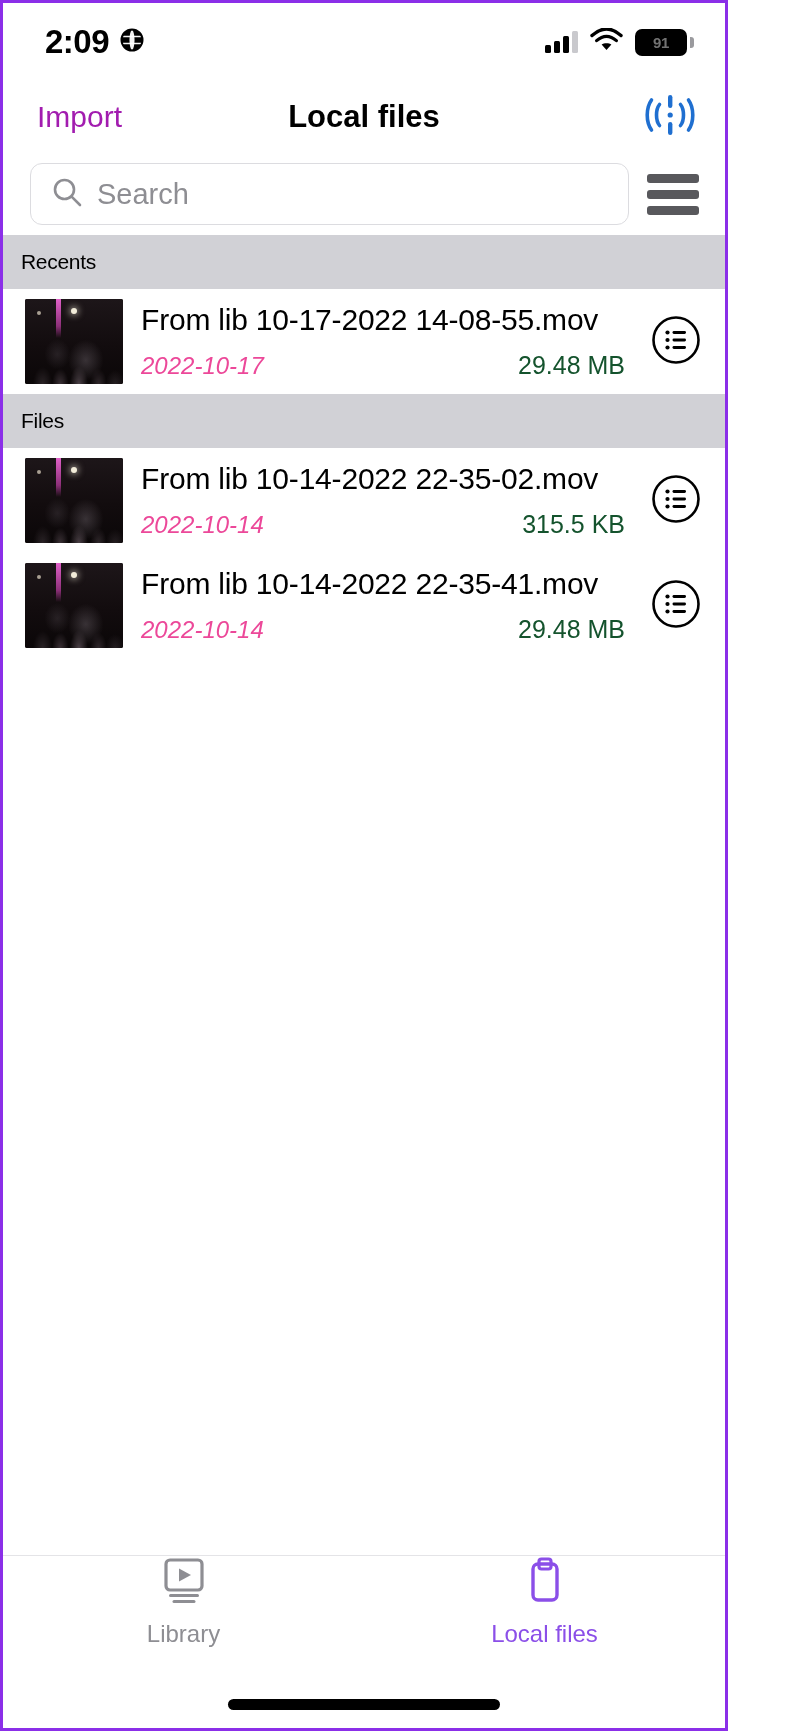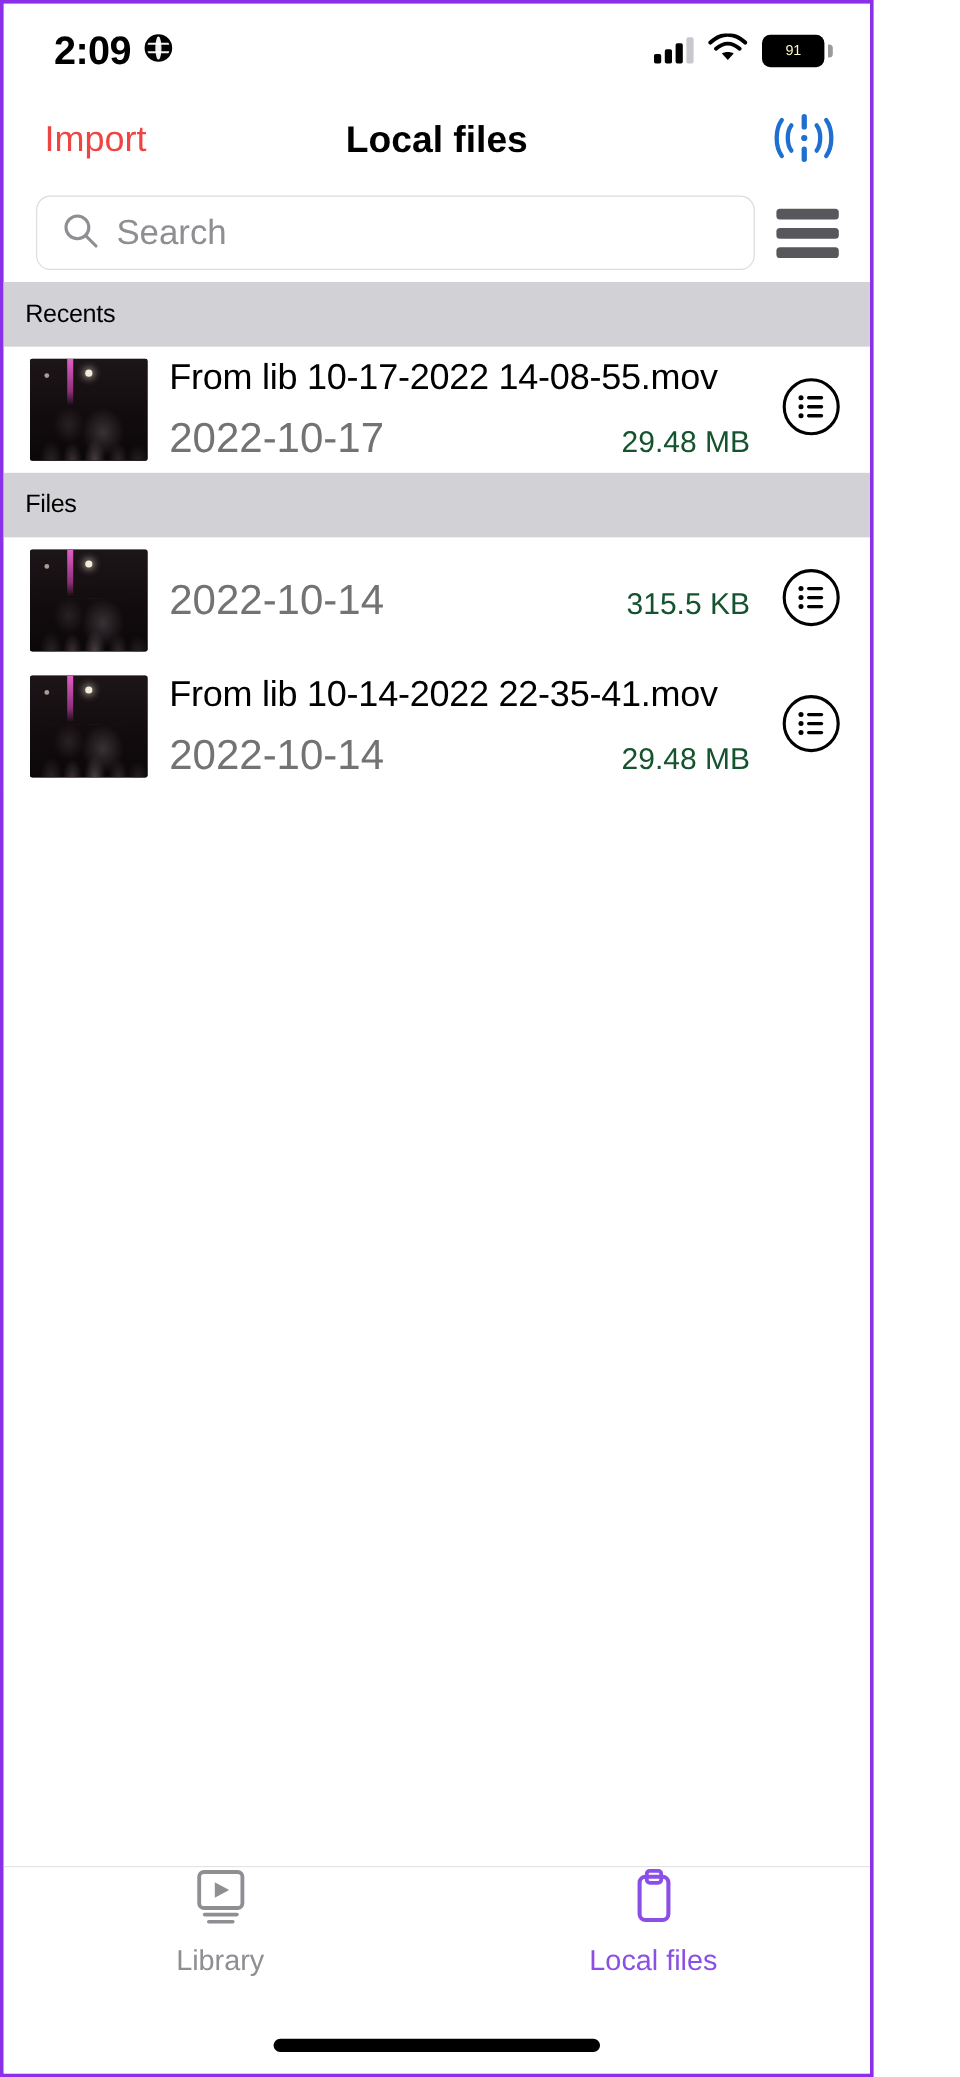--- a/index.html
+++ b/index.html
@@ -70,39 +70,39 @@
     content: "";
     position: absolute;
     right: -7px;
     top: 8px;
     width: 4px;
     height: 11px;
     background: #9a9a9e;
     border-radius: 0 3px 3px 0;
   }
   .battery span {
-    font-size: 12px;
-    font-weight: normal;
-    color: #fef9c3;
+    font-size: 15px;
+    font-weight: bold;
+    color: #737373;
     letter-spacing: -0.3px;
   }
 
   
   .navbar {
     height: 72px;
     flex: 0 0 72px;
     display: flex;
     align-items: center;
     padding: 0 30px 0 34px;
     box-sizing: border-box;
     position: relative;
   }
   .nav-left {
     font-size: 30px;
-    color: #ef4444;
+    color: #a21caf;
     white-space: nowrap;
     z-index: 2;
     text-align: right;
   }
   .nav-title {
     position: absolute;
     left: 0; right: 0;
     text-align: center;
     font-size: 31px;
     font-weight: bold;
@@ -251,22 +251,23 @@
     text-overflow: ellipsis;
     letter-spacing: -0.2px;
   }
   .row-sub {
     display: flex;
     align-items: baseline;
     justify-content: space-between;
     gap: 12px;
   }
   .row-date {
-    font-size: 35px;
-    color: #737373;
+    font-size: 24px;
+    color: #ec4899;
+    font-style: italic;
   }
   .row-size {
     font-size: 25px;
     color: #14532d;
     white-space: nowrap;
   }
   .row-action {
     flex: 0 0 54px;
     width: 54px;
     height: 54px;
@@ -429,20 +430,21 @@
 
     <div class="row">
       <div class="thumb">
         <div class="t-bg"></div>
           <div class="t-beam"></div>
         <div class="t-dot1"></div>
           <div class="t-dot2"></div>
           <div class="t-crowd"></div>
       </div>
       <div class="row-main">
+        <div class="row-title">From lib 10-14-2022 22-35-02.mov</div>
         <div class="row-sub">
           <span class="row-date">2022-10-14</span>
           <span class="row-size">315.5 KB</span>
         </div>
       </div>
       <div class="row-action">
         <span>
           <svg width="52" height="52" viewBox="0 0 52 52">
             <circle cx="26" cy="26" r="22.5" fill="none" stroke="#000" stroke-width="2.6"></circle>
             <circle cx="17.5" cy="18.5" r="2.1" fill="#000"></circle>

